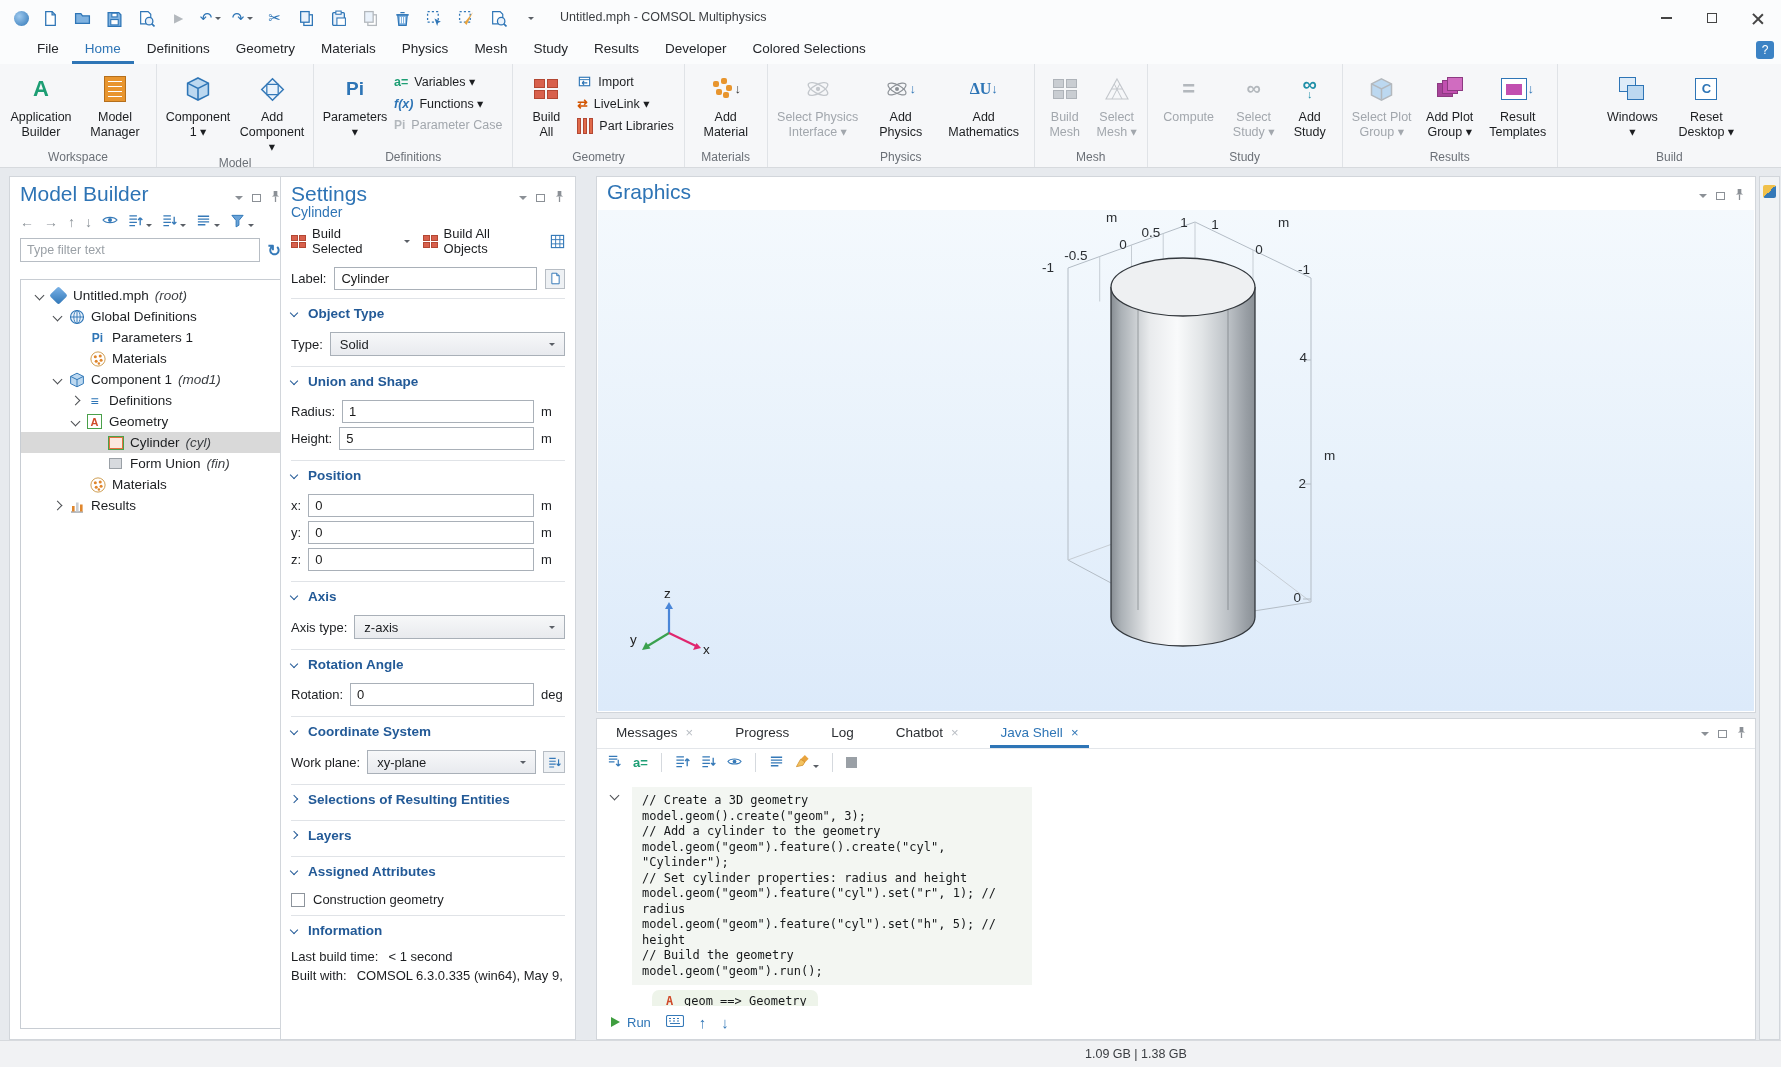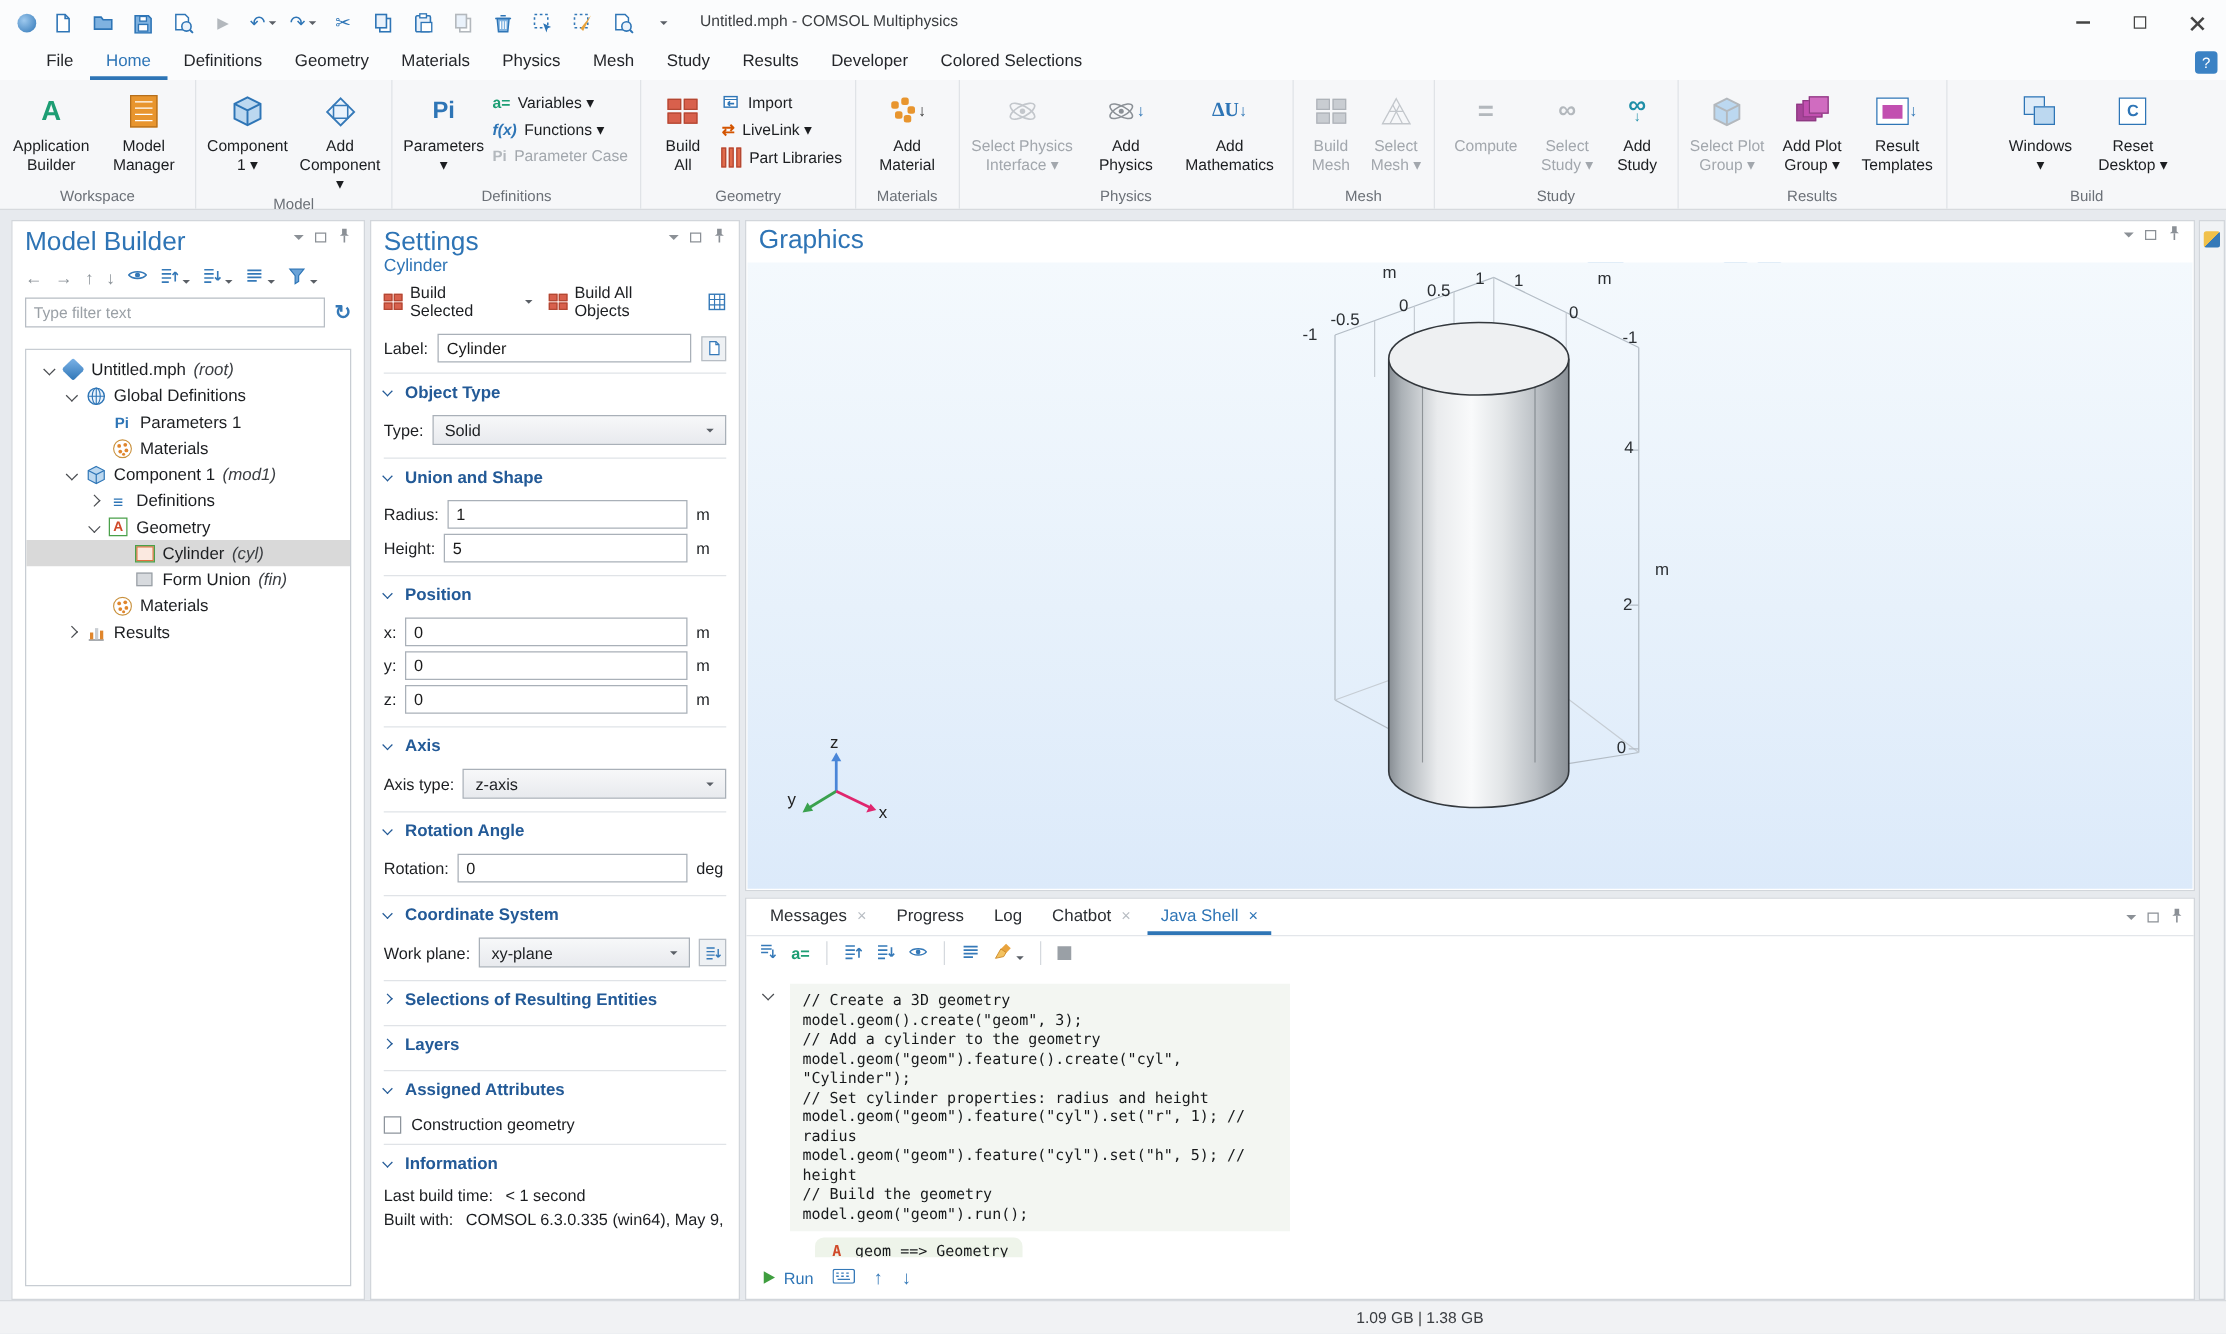--- a/index.html
+++ b/index.html
@@ -59,21 +59,21 @@
   .plotstack i:nth-child(3){left:10px;top:0;background:#d06cc0;}
   .winrect{position:relative;width:26px;height:24px;}
   .winrect i{position:absolute;border:1.4px solid #2e75b6;background:#ddebf8;}
   .winrect i:nth-child(1){left:0;top:0;width:17px;height:15px;}
   .winrect i:nth-child(2){left:8px;top:8px;width:17px;height:15px;background:#bcd8f0;}
   .resetrect{width:22px;height:22px;border:1.4px solid #2e75b6;background:#fff;display:flex;align-items:center;justify-content:center;color:#2e75b6;font-weight:700;font-size:13px;}
   .rtmpl{width:26px;height:22px;border:1.5px solid #2e75b6;background:#fff;display:flex;align-items:center;justify-content:center;}
   .rtmpl i{width:16px;height:11px;background:#c24fb0;}
   
   .panel{position:absolute;background:#fff;border:1px solid #d2d6db;}
-  .panel-header{display:flex;align-items:flex-start;padding:5px 10px 0;}
+  .panel-header{display:flex;align-items:flex-end;padding:5px 10px 0;}
   .panel-title{color:#2e74b5;font-size:21px;}
   .ph-icons{margin-left:auto;display:flex;gap:9px;align-items:center;color:#8b9096;}
   .ph-dd{width:0;height:0;border:4px solid transparent;border-top-color:#8b9096;transform:translateY(2px);}
   .ph-box{width:9px;height:8px;border:1.3px solid #8b9096;}
   .ph-pin svg{width:11px;height:13px;}
   
   #mb{left:9px;top:176px;width:283px;height:864px;}
   .mb-toolbar{display:flex;align-items:center;gap:10px;padding:6px 10px 4px;color:#8b9298;font-size:14px;}
   .mb-toolbar .blue{color:#3579b8;}
   .mb-filter{display:flex;align-items:center;gap:8px;padding:3px 10px 7px;}
@@ -89,21 +89,21 @@
   .exp.closed::before{content:"";position:absolute;left:1px;top:1px;width:6px;height:6px;border-right:1.6px solid #4a4d51;border-bottom:1.6px solid #4a4d51;transform:rotate(-45deg);}
   .ti{width:17px;height:17px;flex:none;display:flex;align-items:center;justify-content:center;}
   .ti svg{width:16px;height:16px;}
   .gem{width:13px;height:13px;background:linear-gradient(135deg,#7db4e8,#2e75b6);transform:rotate(45deg);border-radius:2px;}
   .pi-ic{color:#2e75b6;font-size:12px;font-weight:700;}
   .geoA{width:15px;height:15px;border:1.4px solid #4aa04a;display:flex;align-items:center;justify-content:center;color:#d04a2a;font-weight:700;font-size:11px;background:#fff;}
   .cylic{width:14px;height:12px;border:1.6px solid #e3703d;background:#fbe9e0;outline:1.4px solid #4aa04a;}
   .unionic{width:13px;height:11px;border:1.4px solid #9aa0a6;background:#d7dade;}
   .suffix{font-style:italic;color:#3c3f43;}
   
-  #settings{left:296px;top:176px;width:296px;height:864px;}
+  #settings{left:280px;top:176px;width:296px;height:864px;}
   .set-sub{padding:0 10px;color:#2e74b5;font-size:14px;margin-top:-2px;}
   .set-toolbar{display:flex;align-items:center;gap:13px;padding:6px 10px 7px;font-size:13px;}
   .stb{display:flex;align-items:center;gap:6px;}
   .label-row{display:flex;align-items:center;gap:8px;padding:4px 10px 8px;}
   .tinput{height:23px;border:1px solid #a9b0b8;background:#fff;padding:0 6px;font-size:13px;font-family:"Liberation Sans",sans-serif;color:#1a1a1a;}
   .grow{flex:1;min-width:0;}
   .docbtn{width:20px;height:20px;border:1px solid #b7bdc4;background:#eef1f4;display:flex;align-items:center;justify-content:center;}
   .docbtn svg{width:13px;height:13px;}
   .sec{border-top:1px solid #e0e3e7;margin:0 10px;padding:0 0 6px;}
   .sec-h{display:flex;align-items:center;gap:9px;height:29px;color:#235a97;font-weight:700;font-size:13.5px;}
@@ -128,21 +128,21 @@
   .vsep{width:1px;height:19px;background:#d5d9de;margin:0 2px;}
   .magwrap{position:relative;width:16px;height:16px;}
   .magwrap .lens{position:absolute;left:0;top:0;width:11px;height:11px;border:1.7px solid #3579b8;border-radius:50%;}
   .magwrap .hdl{position:absolute;left:10px;top:10px;width:6px;height:1.8px;background:#3579b8;transform:rotate(45deg);transform-origin:0 0;}
   .magwrap .sign{position:absolute;left:2px;top:0px;width:7px;height:11px;color:#3579b8;font-size:10px;font-weight:700;display:flex;align-items:center;justify-content:center;}
   .axv{font-size:10.5px;font-weight:700;color:#3a3d41;border-bottom:2px solid #c03a68;line-height:11px;}
   .gfx-view{position:absolute;left:1px;right:1px;top:33px;bottom:1px;background:linear-gradient(180deg,#f4f9fd 0%,#e7f1fb 55%,#dceafa 100%);}
   .gfx-view svg{position:absolute;left:0;top:0;}
   
   #bottom{left:596px;top:718px;width:1160px;height:322px;}
-  .tabs{display:flex;align-items:stretch;height:30px;padding:0 8px;gap:2px;border-bottom:1px solid #e3e6ea;}
+  .tabs{display:flex;align-items:stretch;height:30px;padding:0 8px;gap:20px;border-bottom:1px solid #e3e6ea;}
   .tab{display:flex;align-items:center;gap:8px;padding:0 11px;font-size:13.5px;color:#2b2e32;border-bottom:3px solid transparent;}
   .tab .x{color:#b8bdc3;font-size:13px;}
   .tab.active{color:#2e75b6;border-bottom-color:#2e75b6;}
   .tab.active .x{color:#2e75b6;}
   .shell-toolbar{display:flex;align-items:center;gap:11px;height:27px;padding:0 10px;color:#3579b8;}
   .shell-toolbar svg{width:15px;height:15px;}
   .sq-stop{width:11px;height:11px;background:#9aa0a6;}
   .shell-body{position:absolute;left:1px;right:1px;top:58px;bottom:33px;background:#fff;overflow:hidden;font-family:"DejaVu Sans Mono",monospace;font-size:12px;color:#17191b;}
   .fold{position:absolute;left:12px;top:14px;width:9px;height:9px;}
   .fold::before{content:"";position:absolute;left:1px;top:1px;width:6px;height:6px;border-right:1.6px solid #4a4d51;border-bottom:1.6px solid #4a4d51;transform:rotate(45deg);}

